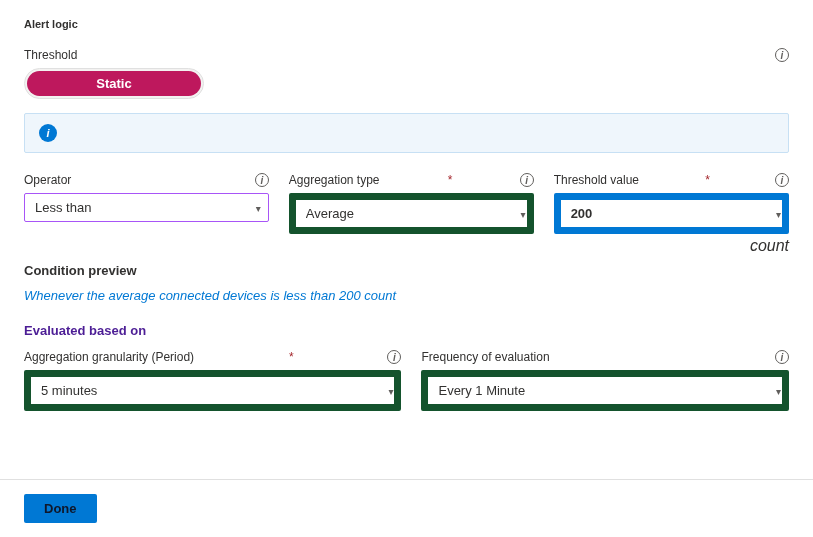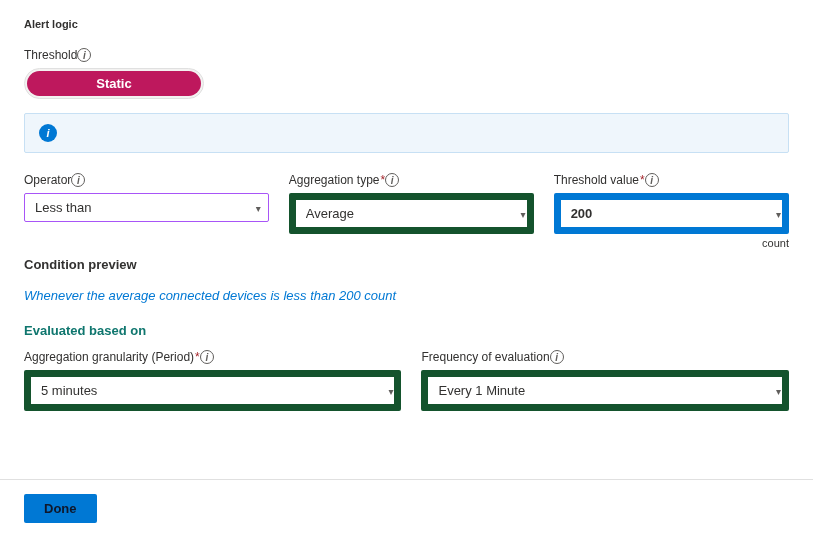--- a/index.html
+++ b/index.html
@@ -32,20 +32,21 @@
       margin-bottom: 18px;
     }
 
     .field-label {
       font-size: 12px;
       color: #323130;
       margin-bottom: 6px;
       display: flex;
       align-items: center;
       gap: 0;
+      justify-content: space-between;
     }
 
     .info-icon {
       display: inline-flex;
       align-items: center;
       justify-content: center;
       width: 14px;
       height: 14px;
       border-radius: 50%;
       border: 1.5px solid #605e5c;
@@ -177,52 +178,53 @@
       font-size: 10px;
     }
 
     .required-star {
       color: #a4262c;
       margin-left: 1px;
     }
 
     .count-label {
       text-align: right;
-      font-size: 11px;
+      font-size: 16px;
       color: #323130;
       margin-top: 3px;
+      font-style: italic;
     }
 
     
     .condition-preview-section {
       margin-bottom: 20px;
     }
 
     .condition-preview-title {
       font-size: 13px;
       font-weight: 600;
       color: #323130;
-      margin-bottom: 16px;
+      margin-bottom: 10px;
     }
 
     .condition-preview-text {
       font-size: 13px;
       color: #0078d4;
       font-style: italic;
     }
 
     
     .evaluated-section {
       margin-bottom: 20px;
     }
 
     .evaluated-title {
       font-size: 13px;
       font-weight: 600;
-      color: #0f766e;
+      color: #4c1d95;
       margin-bottom: 12px;
     }
 
     .evaluated-row {
       display: flex;
       gap: 20px;
       align-items: flex-start;
     }
 
     .field-group.period { width: 380px; }

